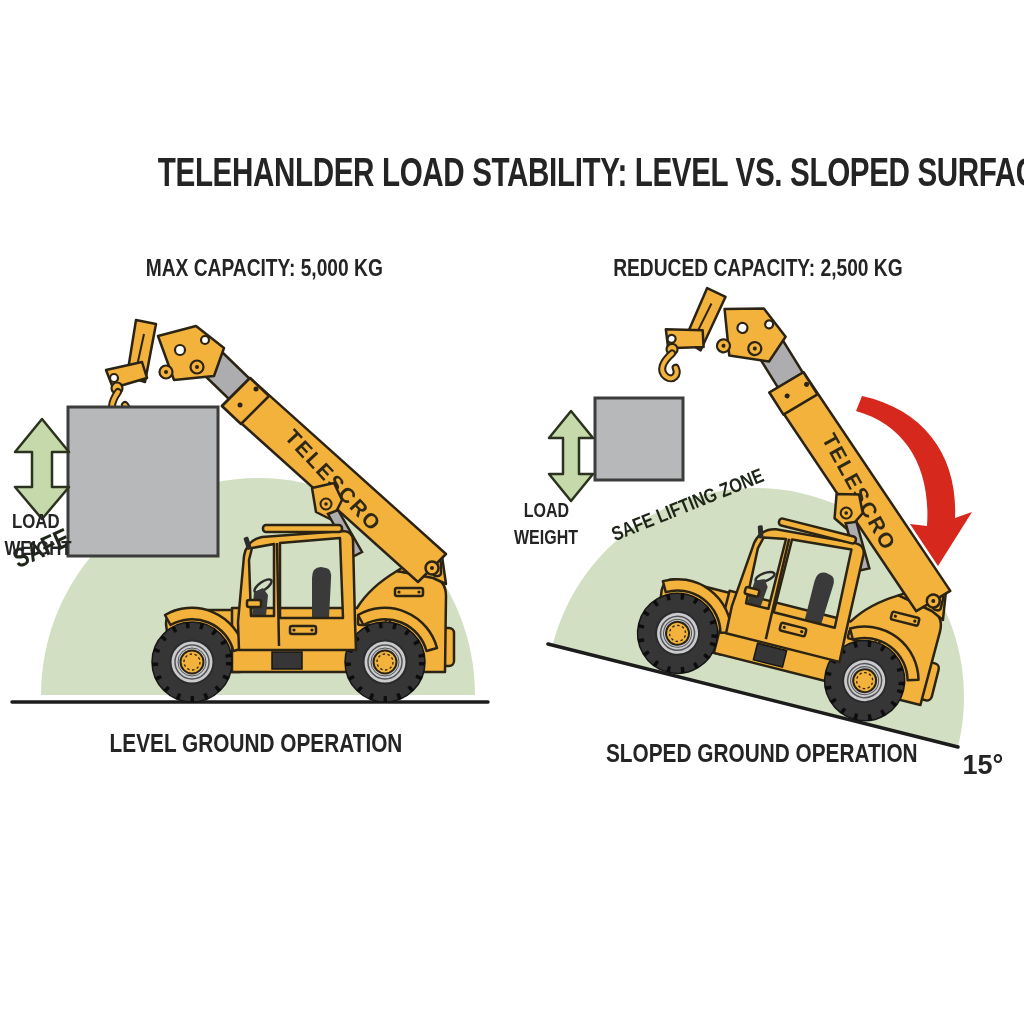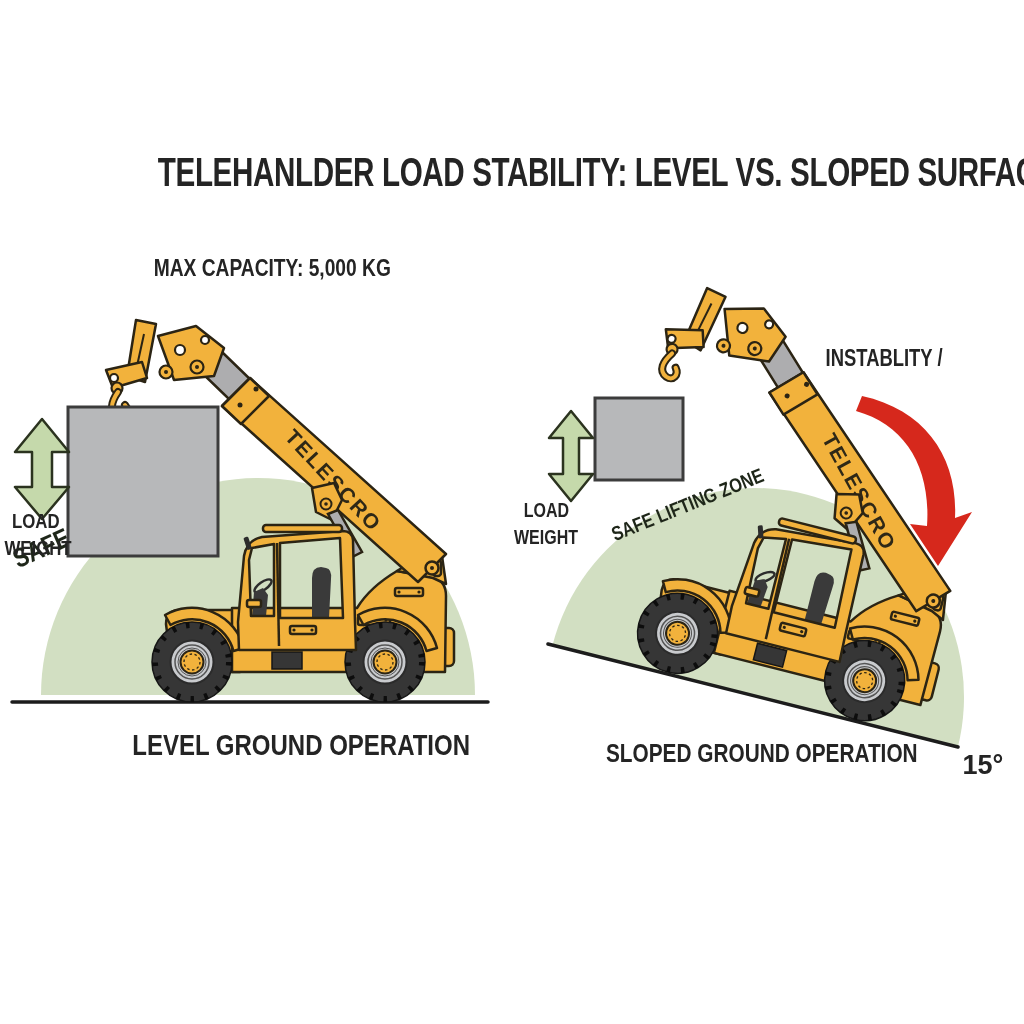--- a/index.html
+++ b/index.html
@@ -2,26 +2,26 @@
 <html><head>
 <meta charset="utf-8">
 <style>
   html,body{margin:0;padding:0;background:#fff;}
   .canvas{position:relative;width:1024px;height:1024px;background:#ffffff;overflow:hidden;
           font-family:"Liberation Sans",sans-serif;color:#242424;}
   .txt{position:absolute;font-weight:700;color:#242424;text-align:center;white-space:nowrap;}
   .cond{display:inline-block;transform:scaleX(0.74);transform-origin:center;}
   .cond2{display:inline-block;transform:scaleX(0.8);transform-origin:center;}
   #title{top:150px;left:0;width:1024px;font-size:40px;letter-spacing:-0.5px;}
-  #cap-left{top:254px;left:16px;width:512px;font-size:24px;}
+  #cap-left{top:254px;left:8px;width:512px;font-size:24px;}
   #cap-right{top:254px;left:492px;width:532px;font-size:24px;}
   #load-left{top:507px;left:-4px;width:80px;font-size:21px;line-height:27px;}
   #load-right{top:497px;left:506px;width:80px;font-size:20px;line-height:27px;}
   #warning{top:345px;left:784px;width:200px;font-size:23px;line-height:27px;}
-  #caption-left{top:728px;left:0;width:512px;font-size:30px;text-align:right;}
+  #caption-left{top:728px;left:0;width:512px;font-size:26px;}
   #caption-right{top:738px;left:500px;width:524px;font-size:26px;text-decoration:underline;}
   #slope-deg{top:750px;left:948px;width:70px;font-size:27px;text-align:center;}
   svg{position:absolute;top:0;left:0;}
   svg text{font-family:"Liberation Sans",sans-serif;font-weight:700;}
   .zonetext{fill:#1e2619;}
   .brand{fill:#2e2817;letter-spacing:2px;}
   .yl{fill:#F2B23C;stroke:#2b2414;stroke-width:2.5;stroke-linejoin:round;}
   .gr{fill:#ADADAF;stroke:#2b2414;stroke-width:2.5;}
   .dk{fill:#363636;stroke:#161616;stroke-width:1.5;}
   .ln{stroke:#1c1c1c;stroke-width:3.5;stroke-linecap:round;}
@@ -157,32 +157,34 @@
     </g>
   </svg>
 
   <div id="title" class="txt">
     <span class="cond">TELEHANLDER LOAD STABILITY: LEVEL VS. SLOPED SURFACE</span>
   </div>
 
   <div id="cap-left" class="txt">
     <span class="cond2">MAX CAPACITY: 5,000 KG</span>
   </div>
+  <div id="cap-right" class="txt">
+    <span class="cond2">REDUCED CAPACITY: 2,500 KG</span>
+  </div>
 
   <div id="load-left" class="txt">
     <div><span class="cond2">LOAD</span></div>
     <div><span class="cond2">WEIGHT</span></div>
   </div>
   <div id="load-right" class="txt">
     <div><span class="cond2">LOAD</span></div>
     <div><span class="cond2">WEIGHT</span></div>
   </div>
 
   <div id="warning" class="txt">
-    <div><span class="cond2">INSTABLITY /</span></div>
   </div>
 
   <div id="caption-left" class="txt">
     <span class="cond2">LEVEL GROUND OPERATION</span>
   </div>
   <div id="caption-right" class="txt">
     <span class="cond2">SLOPED GROUND OPERATION</span>
   </div>
 
   <div id="slope-deg" class="txt">

